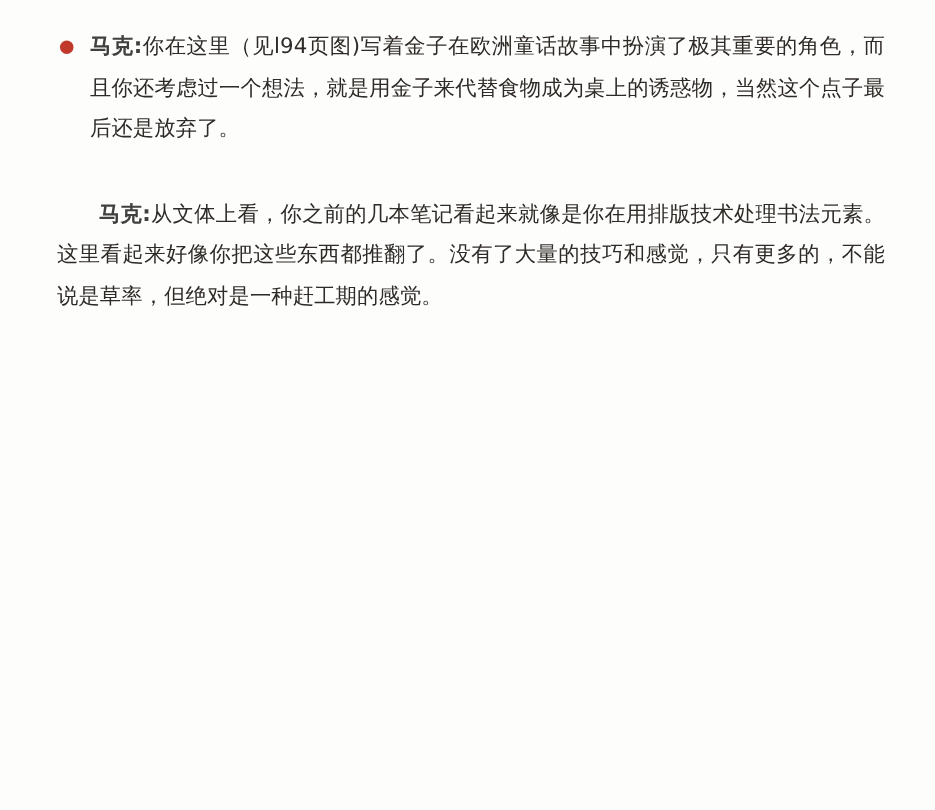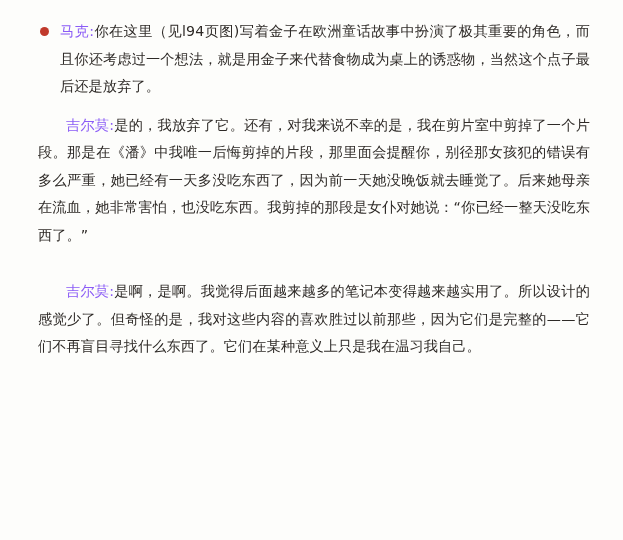--- a/index.html
+++ b/index.html
@@ -33,22 +33,22 @@
     line-height: 27.5px;
     color: #2e2a27;
     text-align: justify;
     text-justify: inter-ideograph;
     letter-spacing: 0.1px;
   }
   .para.indent {
     text-indent: 28px;
   }
   .speaker {
-    font-weight: normal;
-    color: #8b5cf6;
+    font-weight: bold;
+    color: #404040;
   }
   .bullet-row {
     position: relative;
     padding-left: 22px;
   }
   .bullet {
     position: absolute;
     left: 2px;
     top: 9px;
     width: 9px;
@@ -65,30 +65,27 @@
 
 <div class="page">
   <div class="content">
 
     <div class="para bullet-row">
       <span class="bullet" style="background: rgb(192, 57, 43);"></span><span class="speaker">马克:</span><span>你在这里（见l94页图)写着金子在欧洲童话故事中扮演了极其重要的角色，而且你还考虑过一个想法，就是用金子来代替食物成为桌上的诱惑物，当然这个点子最后还是放弃了。</span>
     </div>
 
     <div class="p-spacer"></div>
 
-    <div class="para indent">
-      <span class="speaker">吉尔莫:</span><span>是的，我放弃了它。还有，对我来说不幸的是，我在剪片室中剪掉了一个片段。那是在《潘》中我唯一后悔剪掉的片段，那里面会提醒你，别径那女孩犯的错误有多么严重，她已经有一天多没吃东西了，因为前一天她没晚饭就去睡觉了。后来她母亲在流血，她非常害怕，也没吃东西。我剪掉的那段是女仆对她说：“你已经一整天没吃东西了。”</span>
-    </div>
-
-    <div class="p-spacer"></div>
-
 
     <div class="p-spacer"></div>
 
 
     <div class="p-spacer"></div>
 
     <div class="para indent">
-      <span class="speaker">吉尔莫:</span><span>是啊，是啊。我觉得后面越来越多的笔记本变得越来越实用了。所以设计的感觉少了。但奇怪的是，我对这些内容的喜欢胜过以前那些，因为它们是完整的——它们不再盲目寻找什么东西了。它们在某种意义上只是我在温习我自己。</span>
+      <span class="speaker">马克:</span><span>从文体上看，你之前的几本笔记看起来就像是你在用排版技术处理书法元素。这里看起来好像你把这些东西都推翻了。没有了大量的技巧和感觉，只有更多的，不能说是草率，但绝对是一种赶工期的感觉。</span>
     </div>
+
+    <div class="p-spacer"></div>
+
 
   </div>
 </div>
 
 </body></html>

